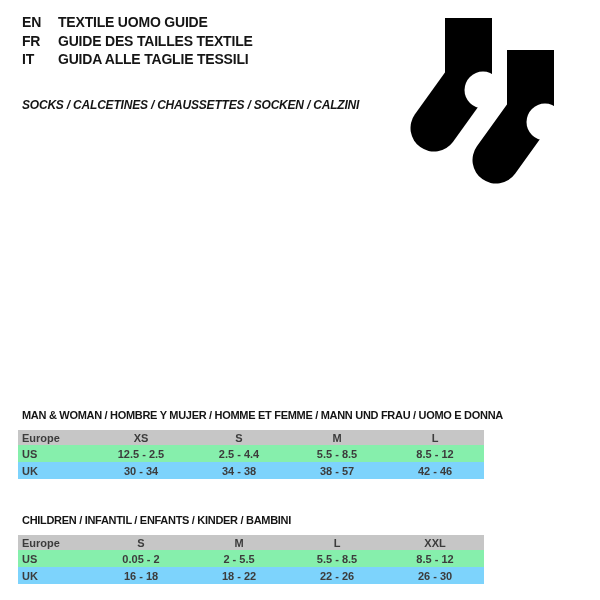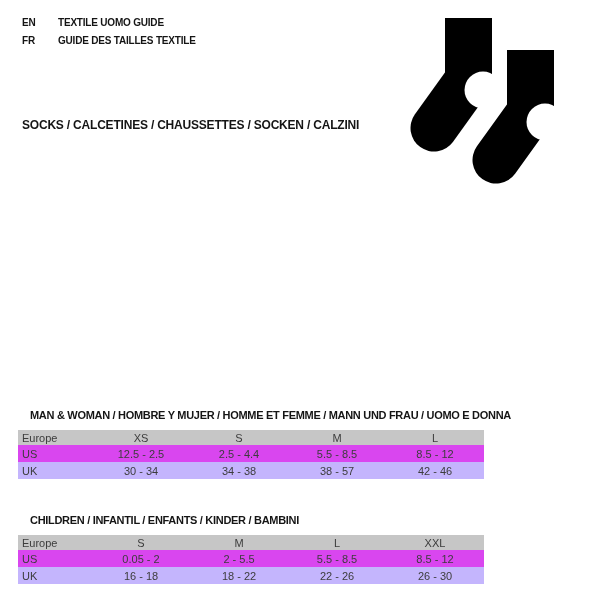--- a/index.html
+++ b/index.html
@@ -19,105 +19,110 @@
   
   .lang-block {
     position: absolute;
     left: 22px;
     top: 13px;
   }
   .lang-row {
     display: flex;
     align-items: center;
     height: 18.5px;
-    font-size: 10px;
+    font-size: 14px;
     font-weight: bold;
     letter-spacing: -0.2px;
     color: #151515;
     white-space: nowrap;
   }
   .lang-code { width: 36px; flex: 0 0 36px; }
 
   
   .category-line {
     position: absolute;
     left: 22px;
-    top: 118px;
+    top: 98px;
     font-size: 12px;
     font-weight: bold;
     letter-spacing: -0.2px;
     color: #151515;
     white-space: nowrap;
+    font-style: italic;
   }
 
   
   .socks-svg {
     position: absolute;
     left: 405px;
     top: 8px;
   }
 
   
   .size-section {
     position: absolute;
     left: 18px;
     width: 466px;
   }
   .size-section.adults   { top: 409px; }
   .size-section.children { top: 514px; }
 
   .table-title {
-    margin: 0 0 8px 12px;
+    margin: 0 0 8px 4px;
     font-size: 11px;
     line-height: 13px;
     font-weight: bold;
     letter-spacing: -0.3px;
     color: #151515;
     white-space: nowrap;
   }
   table.size-table {
     border-collapse: collapse;
     width: 466px;
     table-layout: fixed;
     font-size: 11px;
     color: #3c3c3c;
   }
   table.size-table th,
   table.size-table td {
     padding: 0;
-    font-weight: normal;
+    font-weight: bold;
     text-align: center;
     vertical-align: middle;
     overflow: hidden;
   }
   table.size-table .col-region {
     width: 70px;
     text-align: left;
     padding-left: 4px;
   }
   table.size-table thead tr {
     background: #c6c6c6;
     height: 15px;
   }
-  table.size-table tbody tr { height: 17px; background: #d946ef; }
-  table.size-table tbody tr.alt { background: #c4b5fd; }
+  table.size-table tbody tr { height: 17px; background: #86efac; }
+  table.size-table tbody tr.alt { background: #7dd3fc; }
 </style>
 </head>
 <body>
 
 <div class="stage">
 
   <div class="lang-block">
     <div class="lang-row">
       <span class="lang-code">EN</span>
       <span class="lang-label">TEXTILE UOMO GUIDE</span>
     </div>
     <div class="lang-row">
       <span class="lang-code">FR</span>
       <span class="lang-label">GUIDE DES TAILLES TEXTILE</span>
+    </div>
+    <div class="lang-row">
+      <span class="lang-code">IT</span>
+      <span class="lang-label">GUIDA ALLE TAGLIE TESSILI</span>
     </div>
   </div>
 
   <div class="category-line">SOCKS / CALCETINES / CHAUSSETTES / SOCKEN / CALZINI</div>
 
   <svg class="socks-svg" width="170" height="180" viewBox="0 0 170 180" aria-hidden="true">
     <g>
       <rect x="40" y="10" width="47" height="72" fill="#000000"></rect>
       <line x1="63.5" y1="72" x2="29" y2="120" stroke="#000000" stroke-width="47" stroke-linecap="round"></line>
       <circle cx="78" cy="82" r="18.5" fill="#ffffff"></circle>

